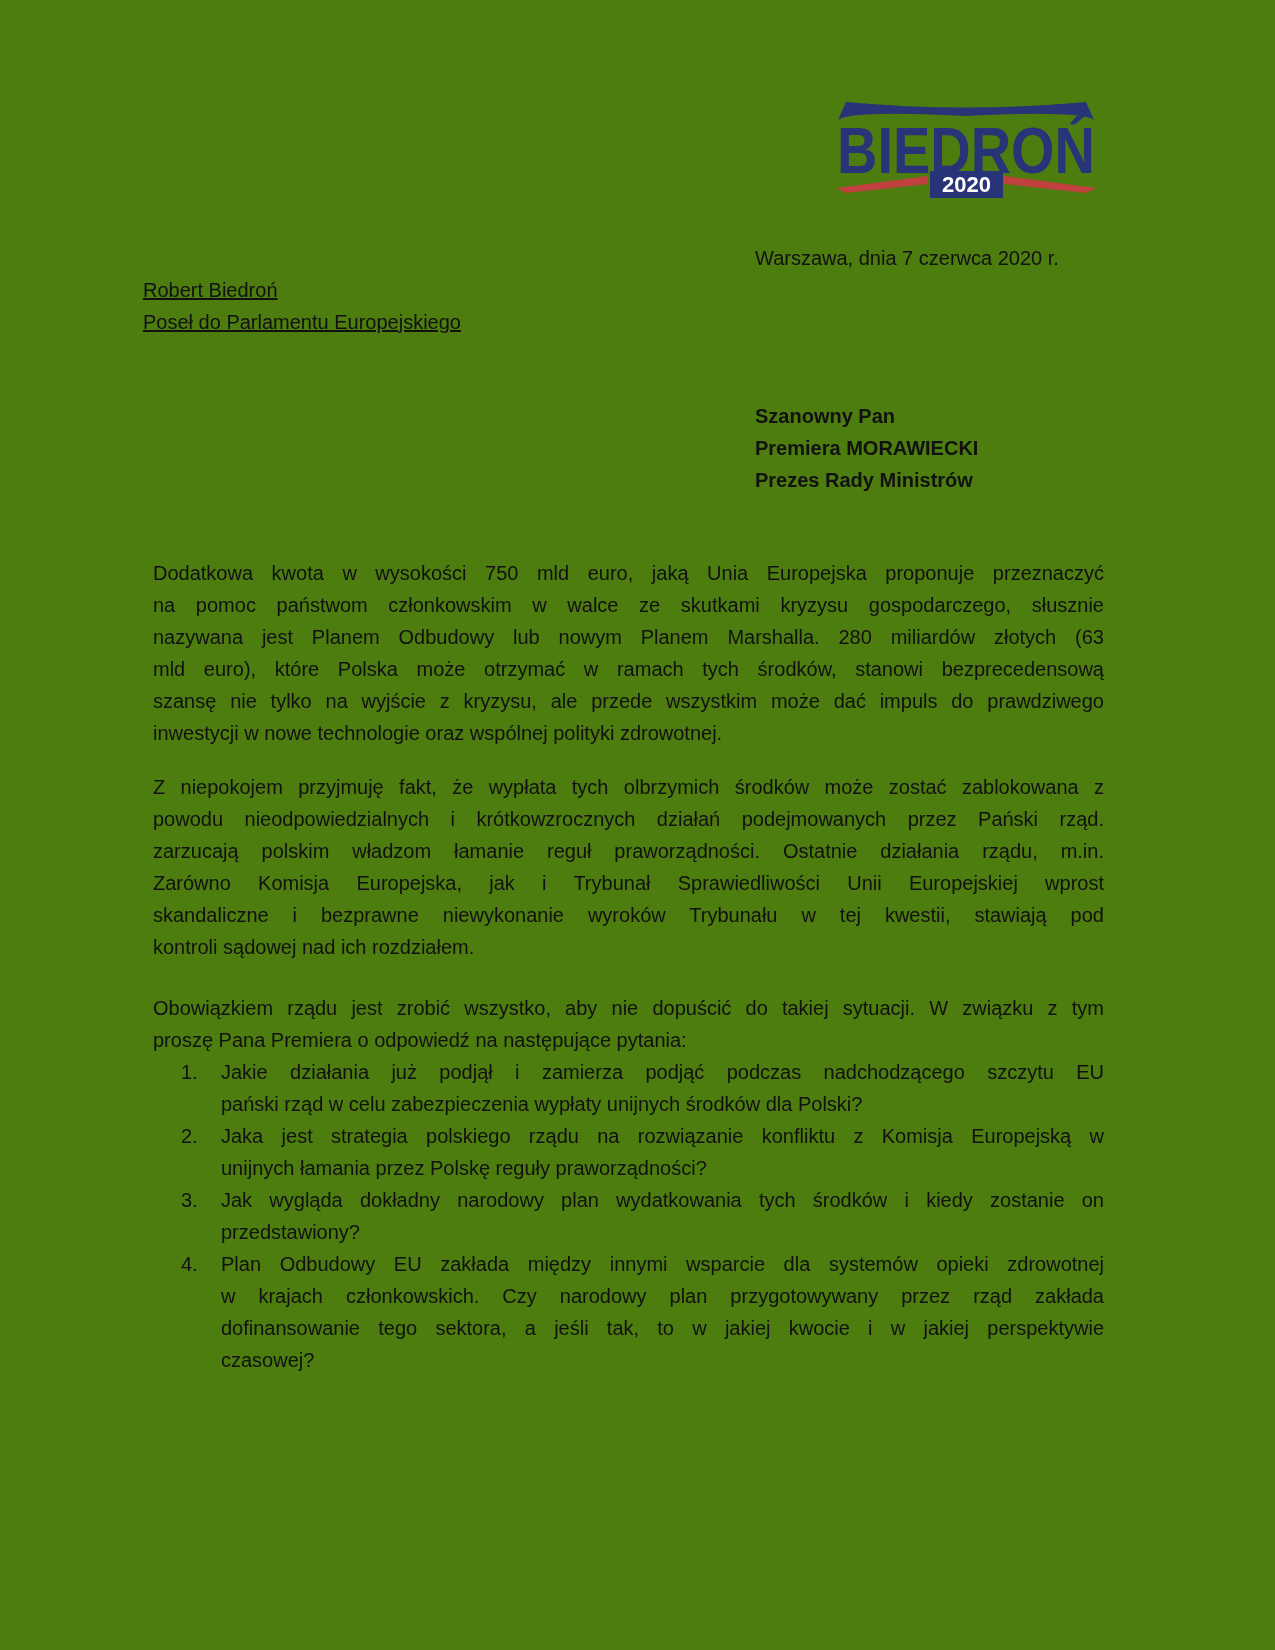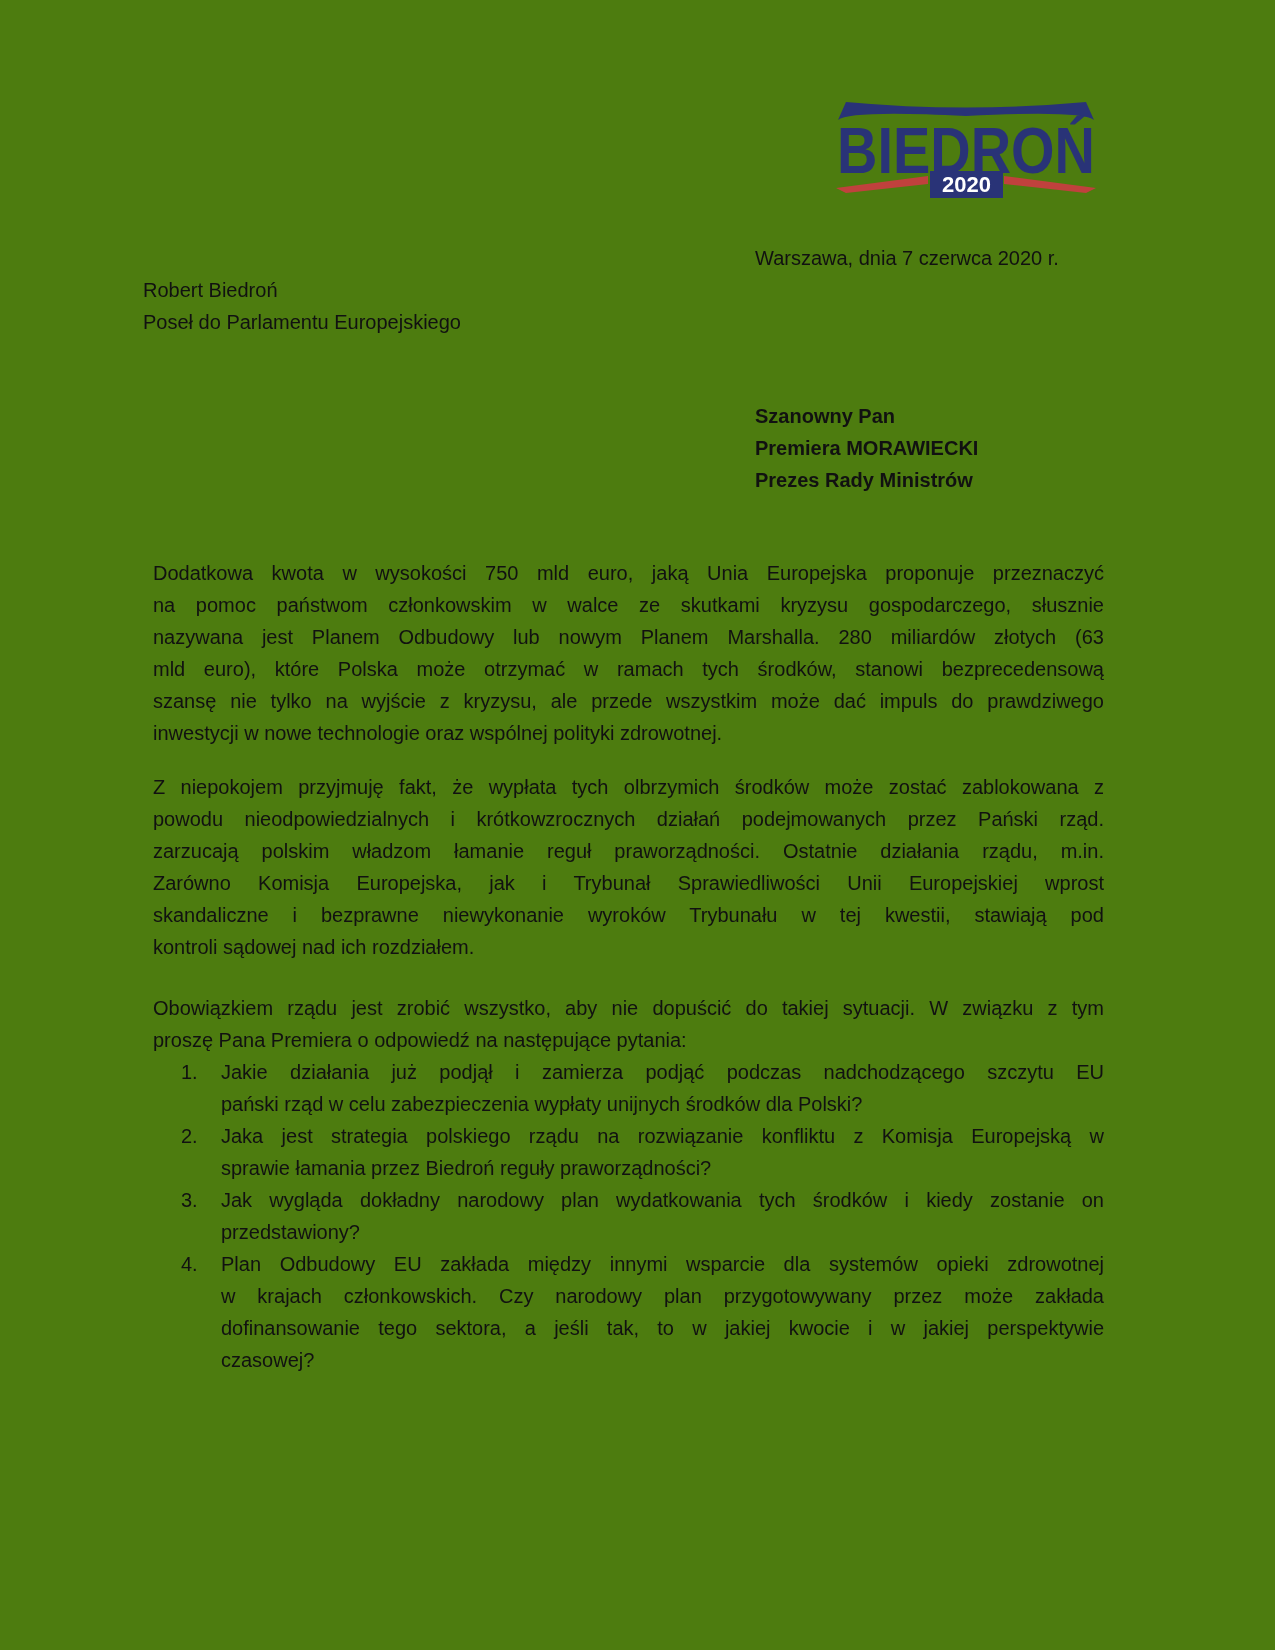--- a/index.html
+++ b/index.html
@@ -22,21 +22,21 @@
     margin:98px 4px 0 auto;
     width:268px; height:100px;
   }
   
   .line { line-height:32px; font-size:20px; white-space:nowrap; }
   .date-line {
     margin-top:44px;
     margin-left:612px;
     line-height:32px; font-size:20px;
   }
-  .sender-block { margin-top:0; }
+  .sender-block { margin-top:0;text-decoration:underline; }
   .recipient-block {
     margin-top:62px;
     margin-left:612px;
     font-weight:bold;
   }
   .body-block { margin-top:61px; }
   .paragraph { margin:0 0 0 0; }
   .para-gap-1 { margin-bottom:22px; }
   .para-gap-2 { margin-bottom:29px; }
   .jline {
@@ -115,35 +115,35 @@
             <div class="q-num">1.</div>
             <div class="q-text">
               <div class="jline">Jakie działania już podjął i zamierza podjąć podczas nadchodzącego szczytu EU</div>
               <div class="jline last">pański rząd w celu zabezpieczenia wypłaty unijnych środków dla Polski?</div>
             </div>
           </div>
           <div class="question">
             <div class="q-num">2.</div>
             <div class="q-text">
               <div class="jline">Jaka jest strategia polskiego rządu na rozwiązanie konfliktu z Komisja Europejską w</div>
-              <div class="jline last">sprawie łamania przez Biedroń reguły praworządności?</div>
+              <div class="jline last">unijnych łamania przez Polskę reguły praworządności?</div>
             </div>
           </div>
           <div class="question">
             <div class="q-num">3.</div>
             <div class="q-text">
               <div class="jline">Jak wygląda dokładny narodowy plan wydatkowania tych środków i kiedy zostanie on</div>
               <div class="jline last">przedstawiony?</div>
             </div>
           </div>
           <div class="question">
             <div class="q-num">4.</div>
             <div class="q-text">
               <div class="jline">Plan Odbudowy EU zakłada między innymi wsparcie dla systemów opieki zdrowotnej</div>
-              <div class="jline">w krajach członkowskich. Czy narodowy plan przygotowywany przez może zakłada</div>
+              <div class="jline">w krajach członkowskich. Czy narodowy plan przygotowywany przez rząd zakłada</div>
               <div class="jline">dofinansowanie tego sektora, a jeśli tak, to w jakiej kwocie i w jakiej perspektywie</div>
               <div class="jline last">czasowej?</div>
             </div>
           </div>
         </div>
     </div>
 
   </div>
 </div>
 

